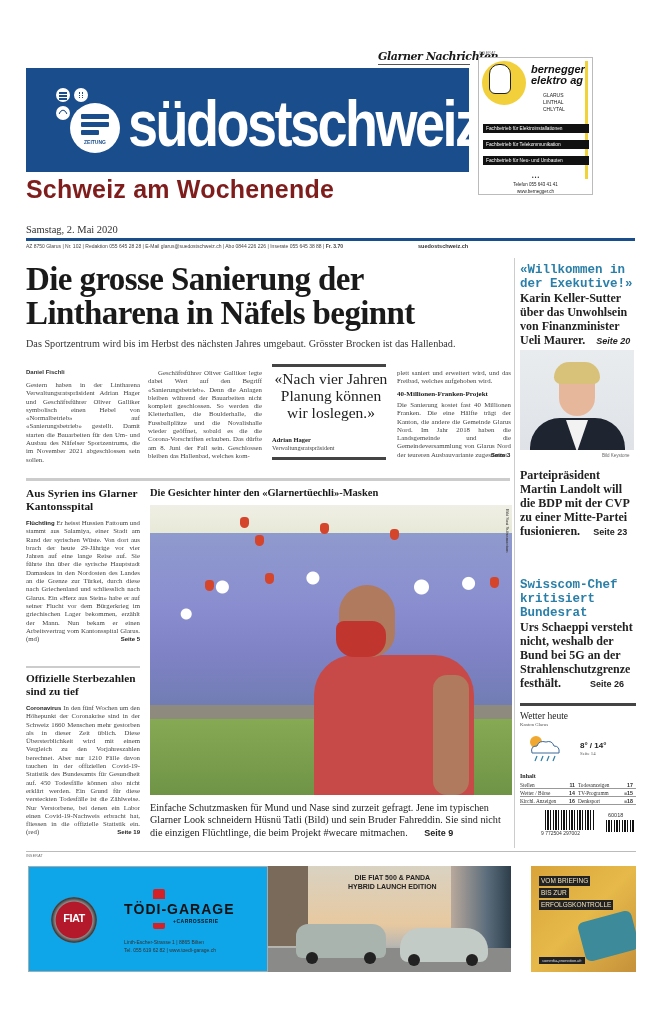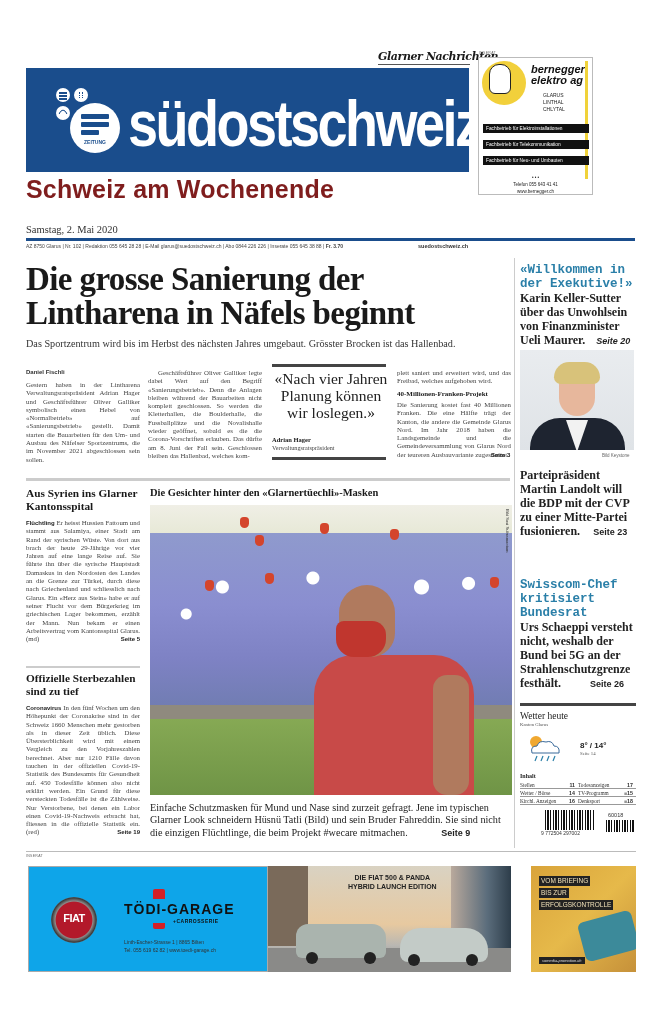--- a/index.html
+++ b/index.html
@@ -315,21 +315,21 @@
   <div class="ph-border"></div>
   <div class="ph-grass"></div>
   <div class="ph-shirt"></div>
   <div class="ph-arm"></div>
   <div class="ph-head"></div>
   <div class="ph-mask"></div>
   <div class="ph-credit">Bild Sasi Subramaniam</div>
 </div>
 <div class="abs photo-cap">
   <span>Einfache Schutzmasken für Mund und Nase sind zurzeit gefragt. Jene im typischen Glarner Look schneidern Hüsnü Tatli (Bild) und sein Bruder Fahreddin. Sie sind nicht die einzigen Flüchtlinge, die beim Projekt #wecare mitmachen.</span>
-  <span class="seite-r" style="margin-left:31px; font-size:9px;text-align:right;">Seite 9</span>
+  <span class="seite-r" style="margin-left:14px; font-size:9px;text-align:right;">Seite 9</span>
 </div>
 
 <div class="abs" style="left:26px; top:851px; width:610px; height:1px; background:#bbb;"></div>
 <div class="abs ad-label inserat-label">INSERAT</div>
 
 <div class="abs ad-fiat">
   <div class="fiat-badge">
       <span>FIAT</span>
     </div>
   <div class="todi-logo-top"></div>

